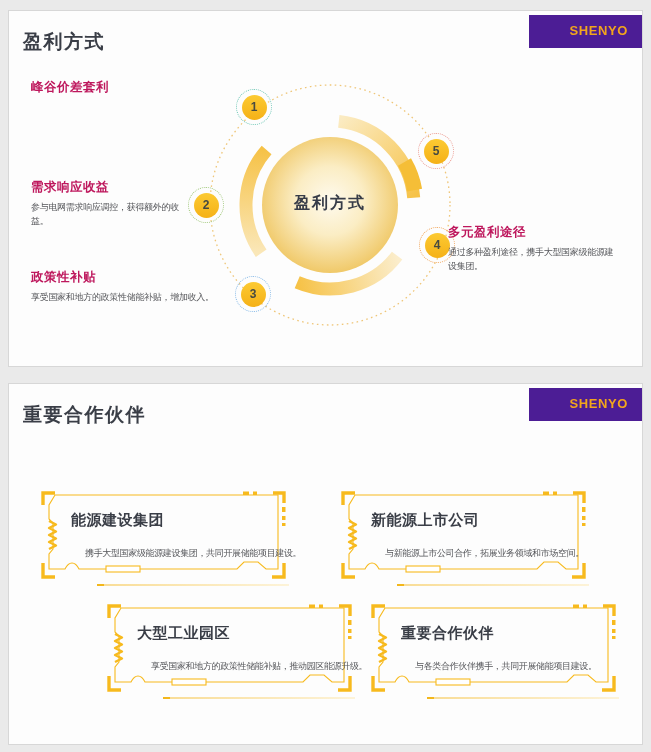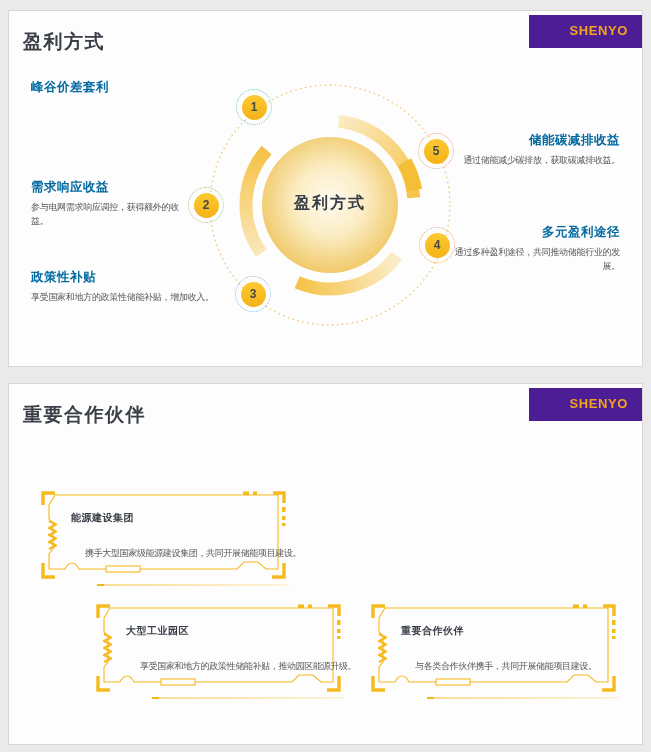--- a/index.html
+++ b/index.html
@@ -6,50 +6,50 @@
   .page{position:relative;width:651px;height:752px;background:#EAEAEA;overflow:hidden;
         font-family:"Liberation Sans","DejaVu Sans",sans-serif;}
   .slide{position:absolute;left:8px;width:635px;background:#FDFDFD;border:1px solid #D7D7D7;box-sizing:border-box;}
   .s1{top:10px;height:357px;}
   .s2{top:383px;height:362px;}
   .slide-title{position:absolute;left:14px;top:18px;font-size:19px;font-weight:bold;color:#3A3E47;letter-spacing:1.5px;}
   .logo{position:absolute;top:4px;right:0;background:#4c1d95;padding:8px 14px 10px 40px;
         font-size:13px;font-weight:bold;color:#F2A51C;letter-spacing:.6px;}
   
   .note{position:absolute;}
-  .note h3{margin:0;font-size:12.5px;font-weight:bold;color:#0369a1;letter-spacing:.5px;}
+  .note h3{margin:0;font-size:12.5px;font-weight:bold;color:#be185d;letter-spacing:.5px;}
   .note p{margin:5px 0 0;font-size:9px;color:#55565A;line-height:1.55;letter-spacing:-.3px;}
   .n1{left:22px;top:68px;width:188px;}
   .n2{left:22px;top:168px;width:152px;}
   .n3{left:22px;top:258px;width:250px;}
   .n3 p{white-space:nowrap;}
   .n5{right:22px;top:121px;width:210px;text-align:right;}
   .n5 p{white-space:nowrap;}
-  .n4{right:22px;top:213px;width:172px;text-align:right;}
+  .n4{right:22px;top:213px;width:172px;}
   
   .diagram-svg{position:absolute;left:150px;top:30px;width:360px;height:330px;}
   .center-label{position:absolute;left:261px;top:182px;width:120px;text-align:center;
         font-size:16px;font-weight:bold;color:#373C48;letter-spacing:2px;}
   .badge-ring{position:absolute;width:36px;height:36px;border-radius:50%;border:1.5px dotted #999;
         display:flex;align-items:center;justify-content:center;box-sizing:border-box;}
   .badge{width:25px;height:25px;border-radius:50%;background:linear-gradient(180deg,#FCCA33,#F5B117);
         display:flex;align-items:center;justify-content:center;font-size:12px;font-weight:bold;color:#474A41;}
   .r1{left:227px;top:78px;border-color:#74C9B8;}
   .r2{left:179px;top:176px;border-color:#A3C97E;}
   .r3{left:226px;top:265px;border-color:#8BBCE8;}
   .r4{left:410px;top:216px;border-color:#F2A960;}
   .r5{left:409px;top:122px;border-color:#EC9C92;}
   
   .pbox{position:absolute;width:245px;height:88px;}
   .pb1{left:32px;top:107px;}
   .pb2{left:332px;top:107px;}
-  .pb3{left:87px;top:220px;}
+  .pb3{left:98px;top:220px;}
   .pb4{left:362px;top:220px;}
   .pbox .frame{position:absolute;left:0;top:0;width:100%;height:100%;}
-  .pbox h3{position:absolute;left:30px;top:20px;margin:0;font-size:10px;font-weight:bold;color:#3A3E47;letter-spacing:.5px;}
+  .pbox h3{position:absolute;left:30px;top:20px;margin:0;font-size:15px;font-weight:bold;color:#3A3E47;letter-spacing:.5px;}
   .pbox p{position:absolute;left:30px;top:42px;margin:14px;font-size:9px;color:#55565A;letter-spacing:-.35px;white-space:nowrap;}
   .pbox::after{content:"";position:absolute;left:56px;right:-3px;bottom:-7px;height:2px;
         background:linear-gradient(to right,#F3B71C 0 7px,#F9DD97 7px,#FDF3D8);}
 </style>
 </head>
 <body>
 
 <div class="page">
 
   <svg width="0" height="0" style="position:absolute">
@@ -126,40 +126,43 @@
       <h3>峰谷价差套利</h3>
     </div>
     <div class="note n2">
       <h3>需求响应收益</h3>
       <p>参与电网需求响应调控，获得额外的收益。</p>
     </div>
     <div class="note n3">
       <h3>政策性补贴</h3>
       <p>享受国家和地方的政策性储能补贴，增加收入。</p>
     </div>
-    <div class="note n5">
-      <h3>储能碳减排收益</h3>
-      <p>通过储能减少碳排放，获取碳减排收益。</p>
-    </div>
     <div class="note n4">
       <h3>多元盈利途径</h3>
-      <p>通过多种盈利途径，共同推动储能行业的发展。</p>
+      <p>通过多种盈利途径，携手大型国家级能源建设集团。</p>
     </div>
   </div>
 
   <div class="slide s2">
     <div class="slide-title">重要合作伙伴</div>
     <div class="logo">SHENYO</div>
 
     <div class="pbox pb1">
       <svg class="frame" viewBox="0 0 245 88" preserveAspectRatio="none">
           <use href="#frameg"></use>
         </svg>
       <h3>能源建设集团</h3>
       <p>携手大型国家级能源建设集团，共同开展储能项目建设。</p>
+    </div>
+    <div class="pbox pb2">
+      <svg class="frame" viewBox="0 0 245 88" preserveAspectRatio="none">
+          <use href="#frameg"></use>
+        </svg>
+      <h3>新能源上市公司</h3>
+      <p>与新能源上市公司合作，拓展业务领域和市场空间。</p>
     </div>
     <div class="pbox pb3">
       <svg class="frame" viewBox="0 0 245 88" preserveAspectRatio="none">
           <use href="#frameg"></use>
         </svg>
       <h3>大型工业园区</h3>
       <p>享受国家和地方的政策性储能补贴，推动园区能源升级。</p>
     </div>
     <div class="pbox pb4">
       <svg class="frame" viewBox="0 0 245 88" preserveAspectRatio="none">

